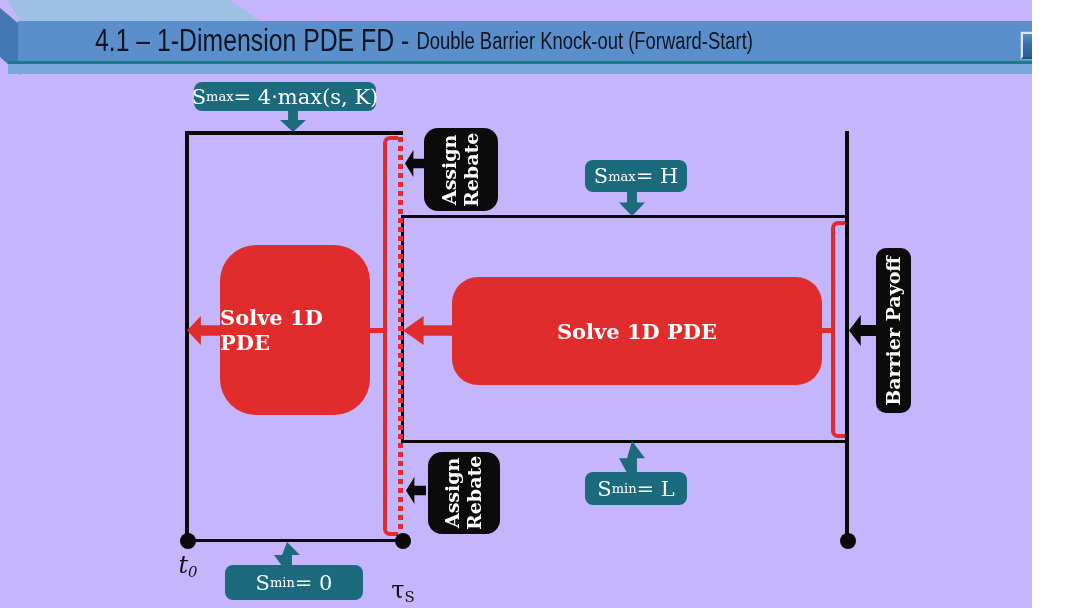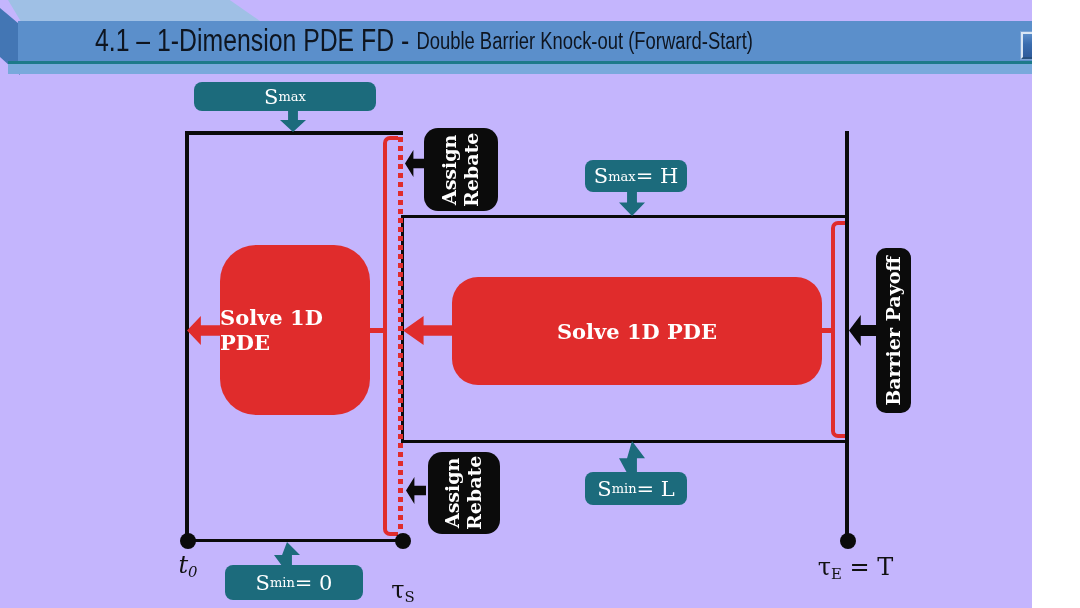--- a/index.html
+++ b/index.html
@@ -116,20 +116,21 @@
   <div class="abs arr-left blk-fill" style="left:406px;top:477px;width:20px;height:27px;"></div>
 
   <div class="abs blackbox" style="left:876px;top:248px;width:35px;height:165px;border-radius:10px;">
     <div class="rot" style="font-size:19px;">Barrier Payoff</div>
   </div>
   <div class="abs arr-left blk-fill" style="left:849px;top:315px;width:28px;height:31px;"></div>
 
   <div class="abs tealbox" style="left:194px;top:82px;width:182px;height:29px;">
     <span>S</span>
       <span class="subsc">max</span>
+      <span> = 4·max(s, K)</span>
   </div>
   <div class="abs arr-down teal-fill" style="left:280px;top:110px;width:26px;height:22px;"></div>
 
   <div class="abs tealbox" style="left:585px;top:160px;width:102px;height:32px;">
     <span>S</span>
       <span class="subsc">max</span>
       <span> = H</span>
   </div>
   <div class="abs arr-down teal-fill" style="left:619px;top:191px;width:26px;height:25px;"></div>
 
@@ -150,17 +151,14 @@
   <div class="abs dot" style="left:180px;top:533px;"></div>
   <div class="abs dot" style="left:395px;top:533px;"></div>
   <div class="abs dot" style="left:840px;top:533px;"></div>
 
   <div class="abs time-label" style="left:168px;top:551px;width:40px;font-style:italic;">
     <span>t</span><span class="subsc">0</span><span></span>
   </div>
   <div class="abs time-label" style="left:383px;top:576px;width:40px;">
     <span>τ</span><span class="subsc">S</span><span></span>
   </div>
-  <div class="abs time-label" style="left:798px;top:553px;width:115px;">
-    <span>τ</span><span class="subsc">E</span><span> = T</span>
-  </div>
 
 </div>
 
 </body></html>

